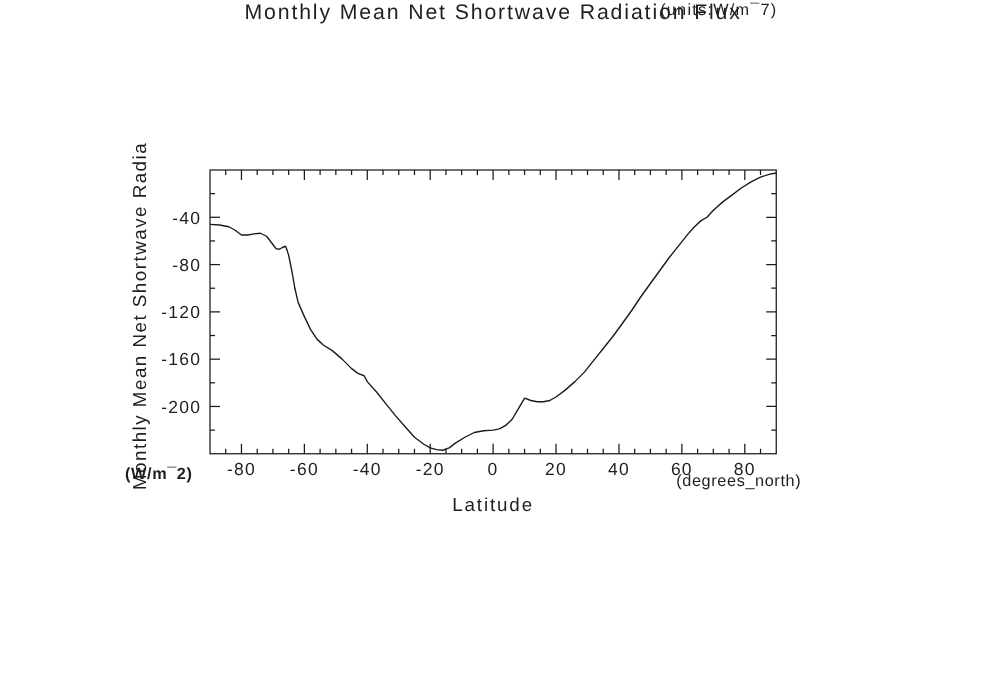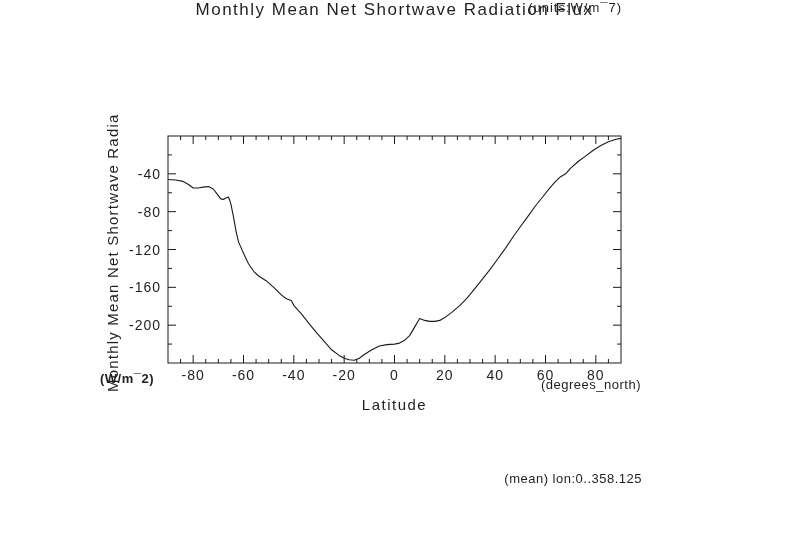--- a/index.html
+++ b/index.html
@@ -131,14 +131,13 @@
       <text x="161" y="216.66666666666666" text-anchor="end">-80</text>
       <text x="161" y="178.83333333333331" text-anchor="end">-40</text>
       <path d="M168.0 179.5 L175.6 180.0 L183.1 181.4 L188.1 184.2 L193.2 188.0 L198.2 188.0 L203.2 187.1 L208.3 186.6 L213.3 189.0 L218.3 195.6 L220.8 198.9 L223.4 199.4 L225.9 198.0 L228.4 197.0 L229.7 200.3 L230.9 204.1 L233.4 216.4 L235.9 230.6 L238.5 241.9 L243.5 253.3 L248.5 263.7 L253.6 271.3 L258.6 276.0 L266.1 280.7 L273.7 287.3 L281.3 294.9 L286.3 298.7 L291.3 300.6 L293.8 305.3 L301.4 313.8 L308.9 323.3 L316.5 332.7 L324.0 341.2 L331.6 349.8 L339.1 355.4 L344.2 358.3 L349.2 359.7 L354.2 360.2 L359.3 358.3 L364.3 354.5 L371.9 349.8 L379.4 346.0 L386.9 344.6 L394.5 344.1 L399.5 343.1 L404.6 340.3 L409.6 335.6 L414.6 327.1 L419.7 318.5 L424.7 320.4 L429.7 321.4 L434.8 321.4 L439.8 320.4 L444.8 317.6 L452.4 311.9 L459.9 305.3 L467.5 297.7 L475.0 288.3 L482.6 278.8 L490.1 269.4 L497.7 259.0 L505.2 248.6 L512.8 237.2 L520.3 226.8 L527.9 216.4 L535.4 206.0 L543.0 196.5 L550.5 187.1 L555.6 181.4 L560.6 176.7 L565.6 173.8 L570.7 168.2 L578.2 161.5 L585.8 155.9 L593.3 150.2 L600.9 145.5 L608.4 141.7 L616.0 139.3 L621.0 138.4" fill="none" stroke="#1a1a1a" stroke-width="1.1" stroke-linejoin="round"></path>
     </svg>
   <div class="txt chart-title">Monthly Mean Net Shortwave Radiation Flux</div>
   <div class="txt units-label">(units:W/m¯7)</div>
   <div class="txt y-axis-label">Monthly Mean Net Shortwave Radia</div>
   <div class="txt y-units-label">(W/m¯2)</div>
   <div class="txt x-axis-label">Latitude</div>
   <div class="txt x-units-label">(degrees_north)</div>
-  <div class="txt mean-annotation">(mean) lon:0..358.125</div>
 </div>
 
 </body></html>

